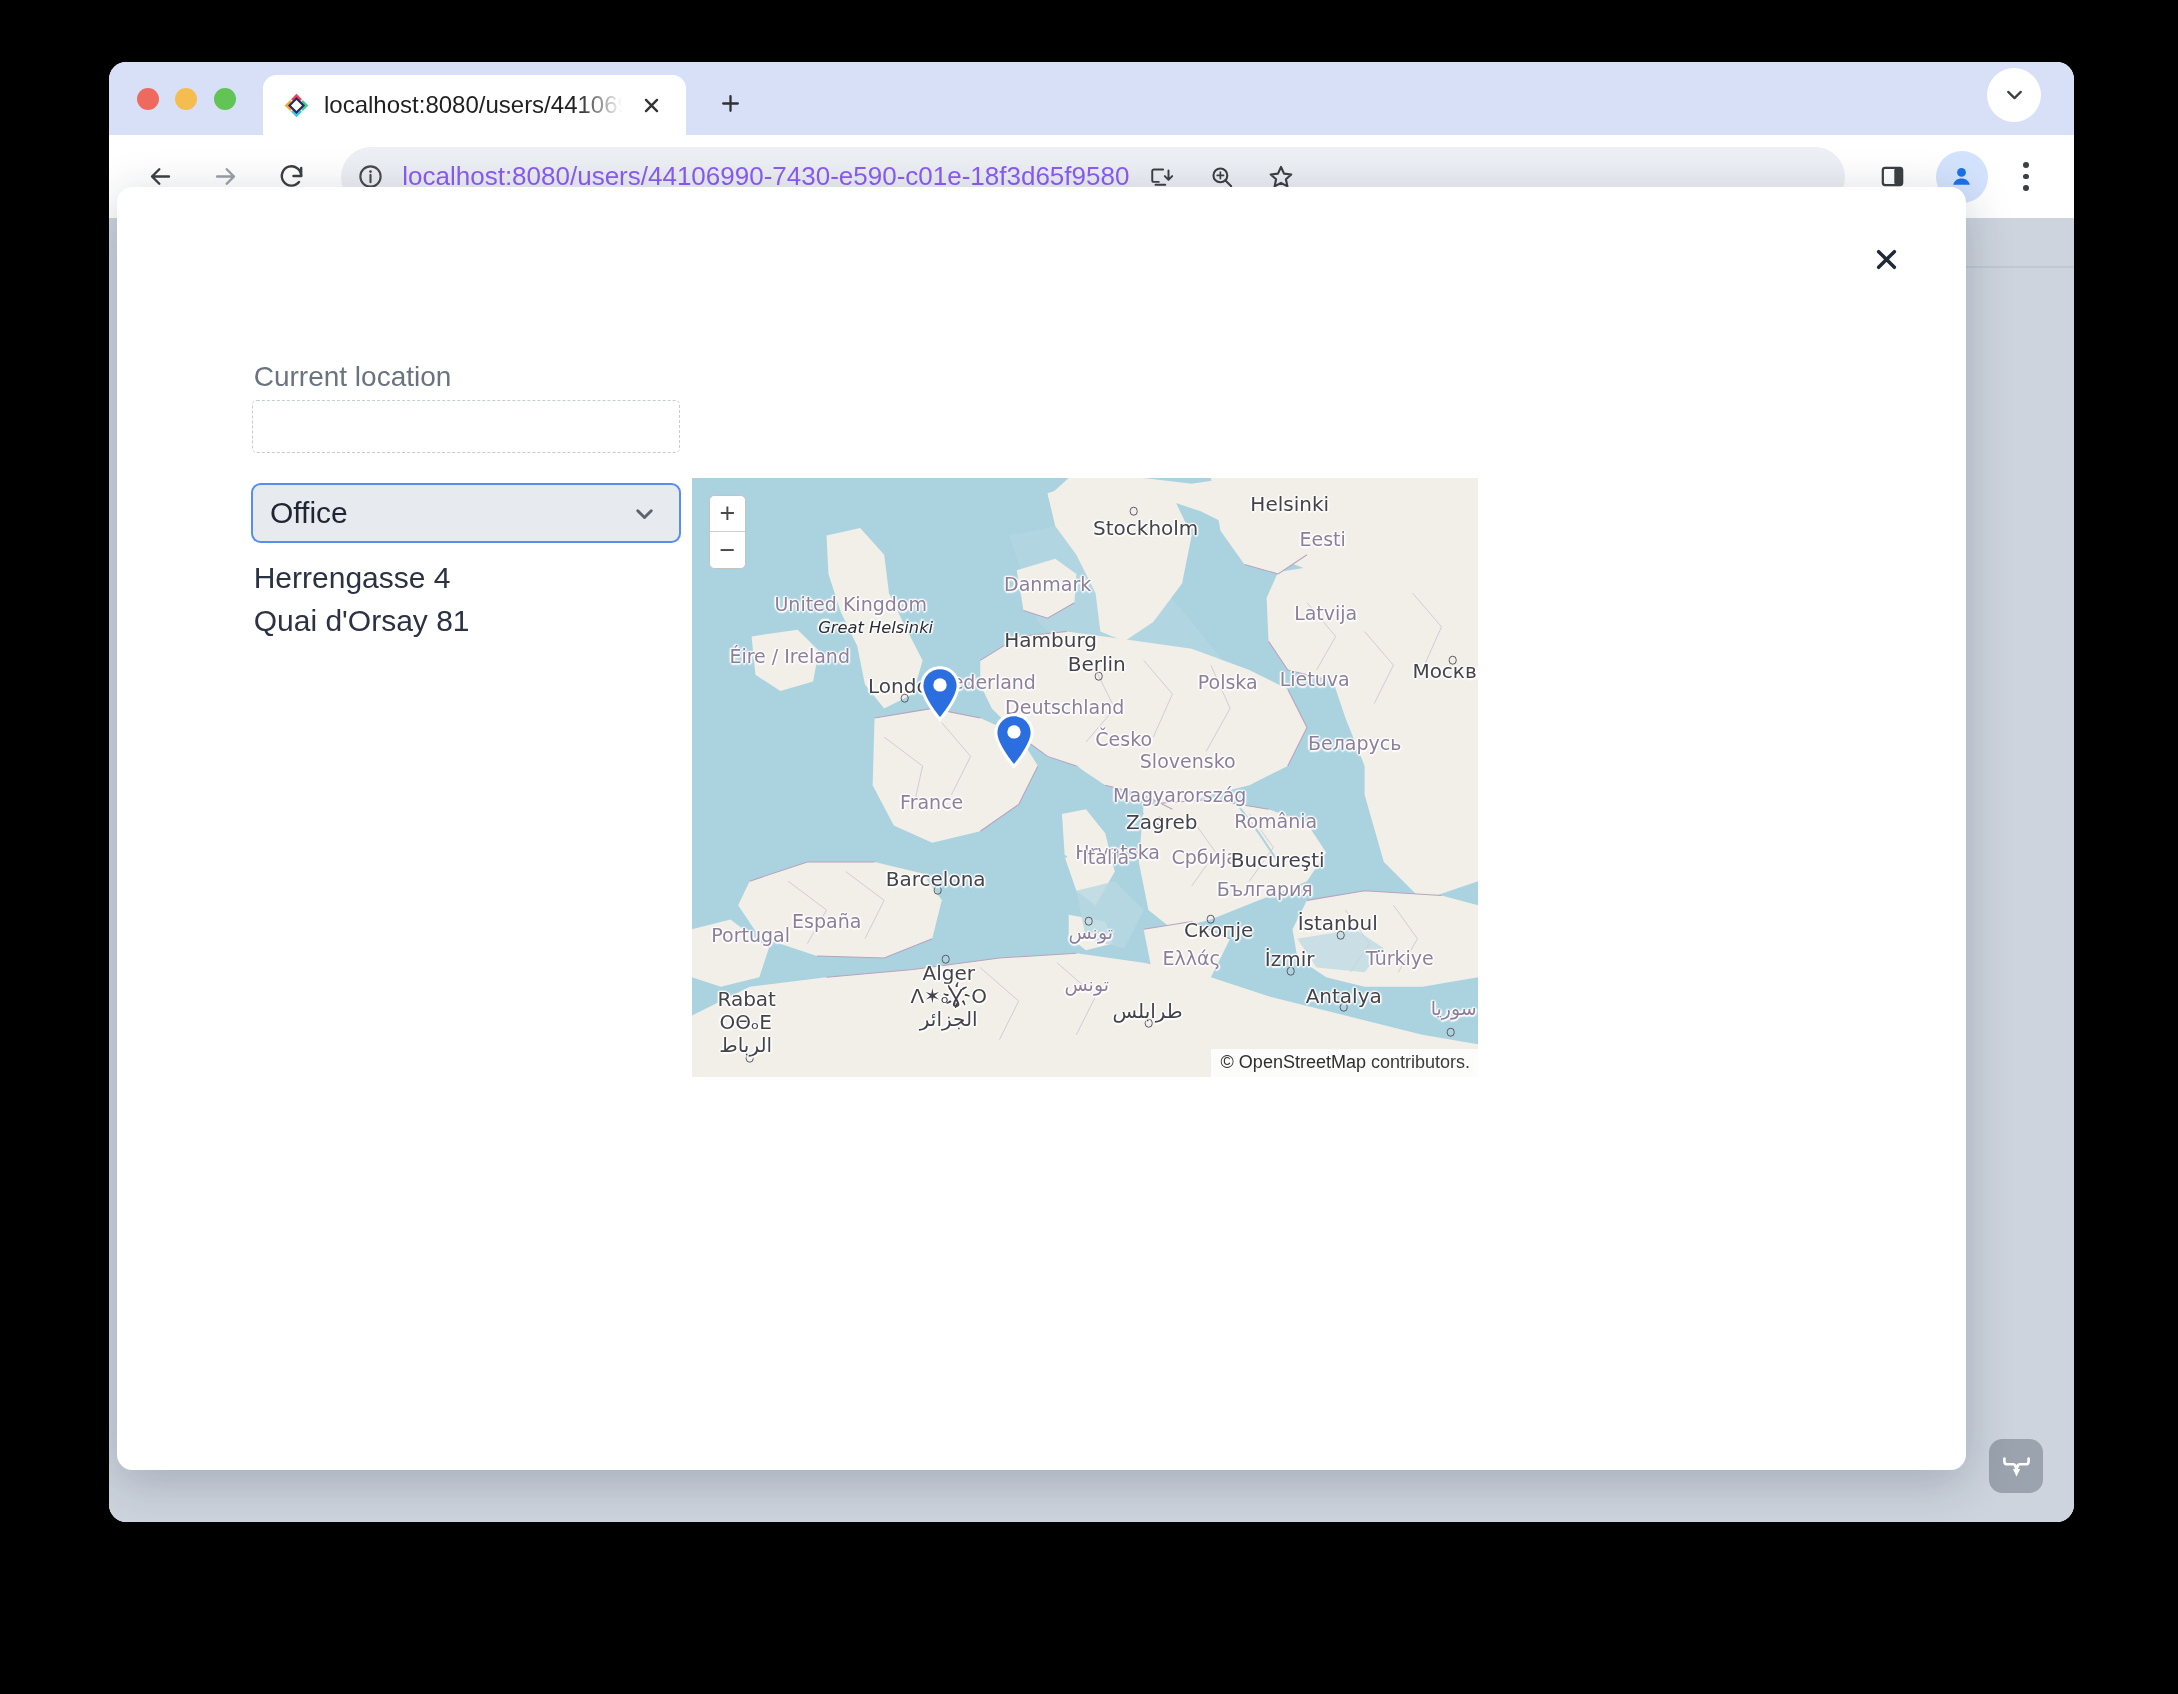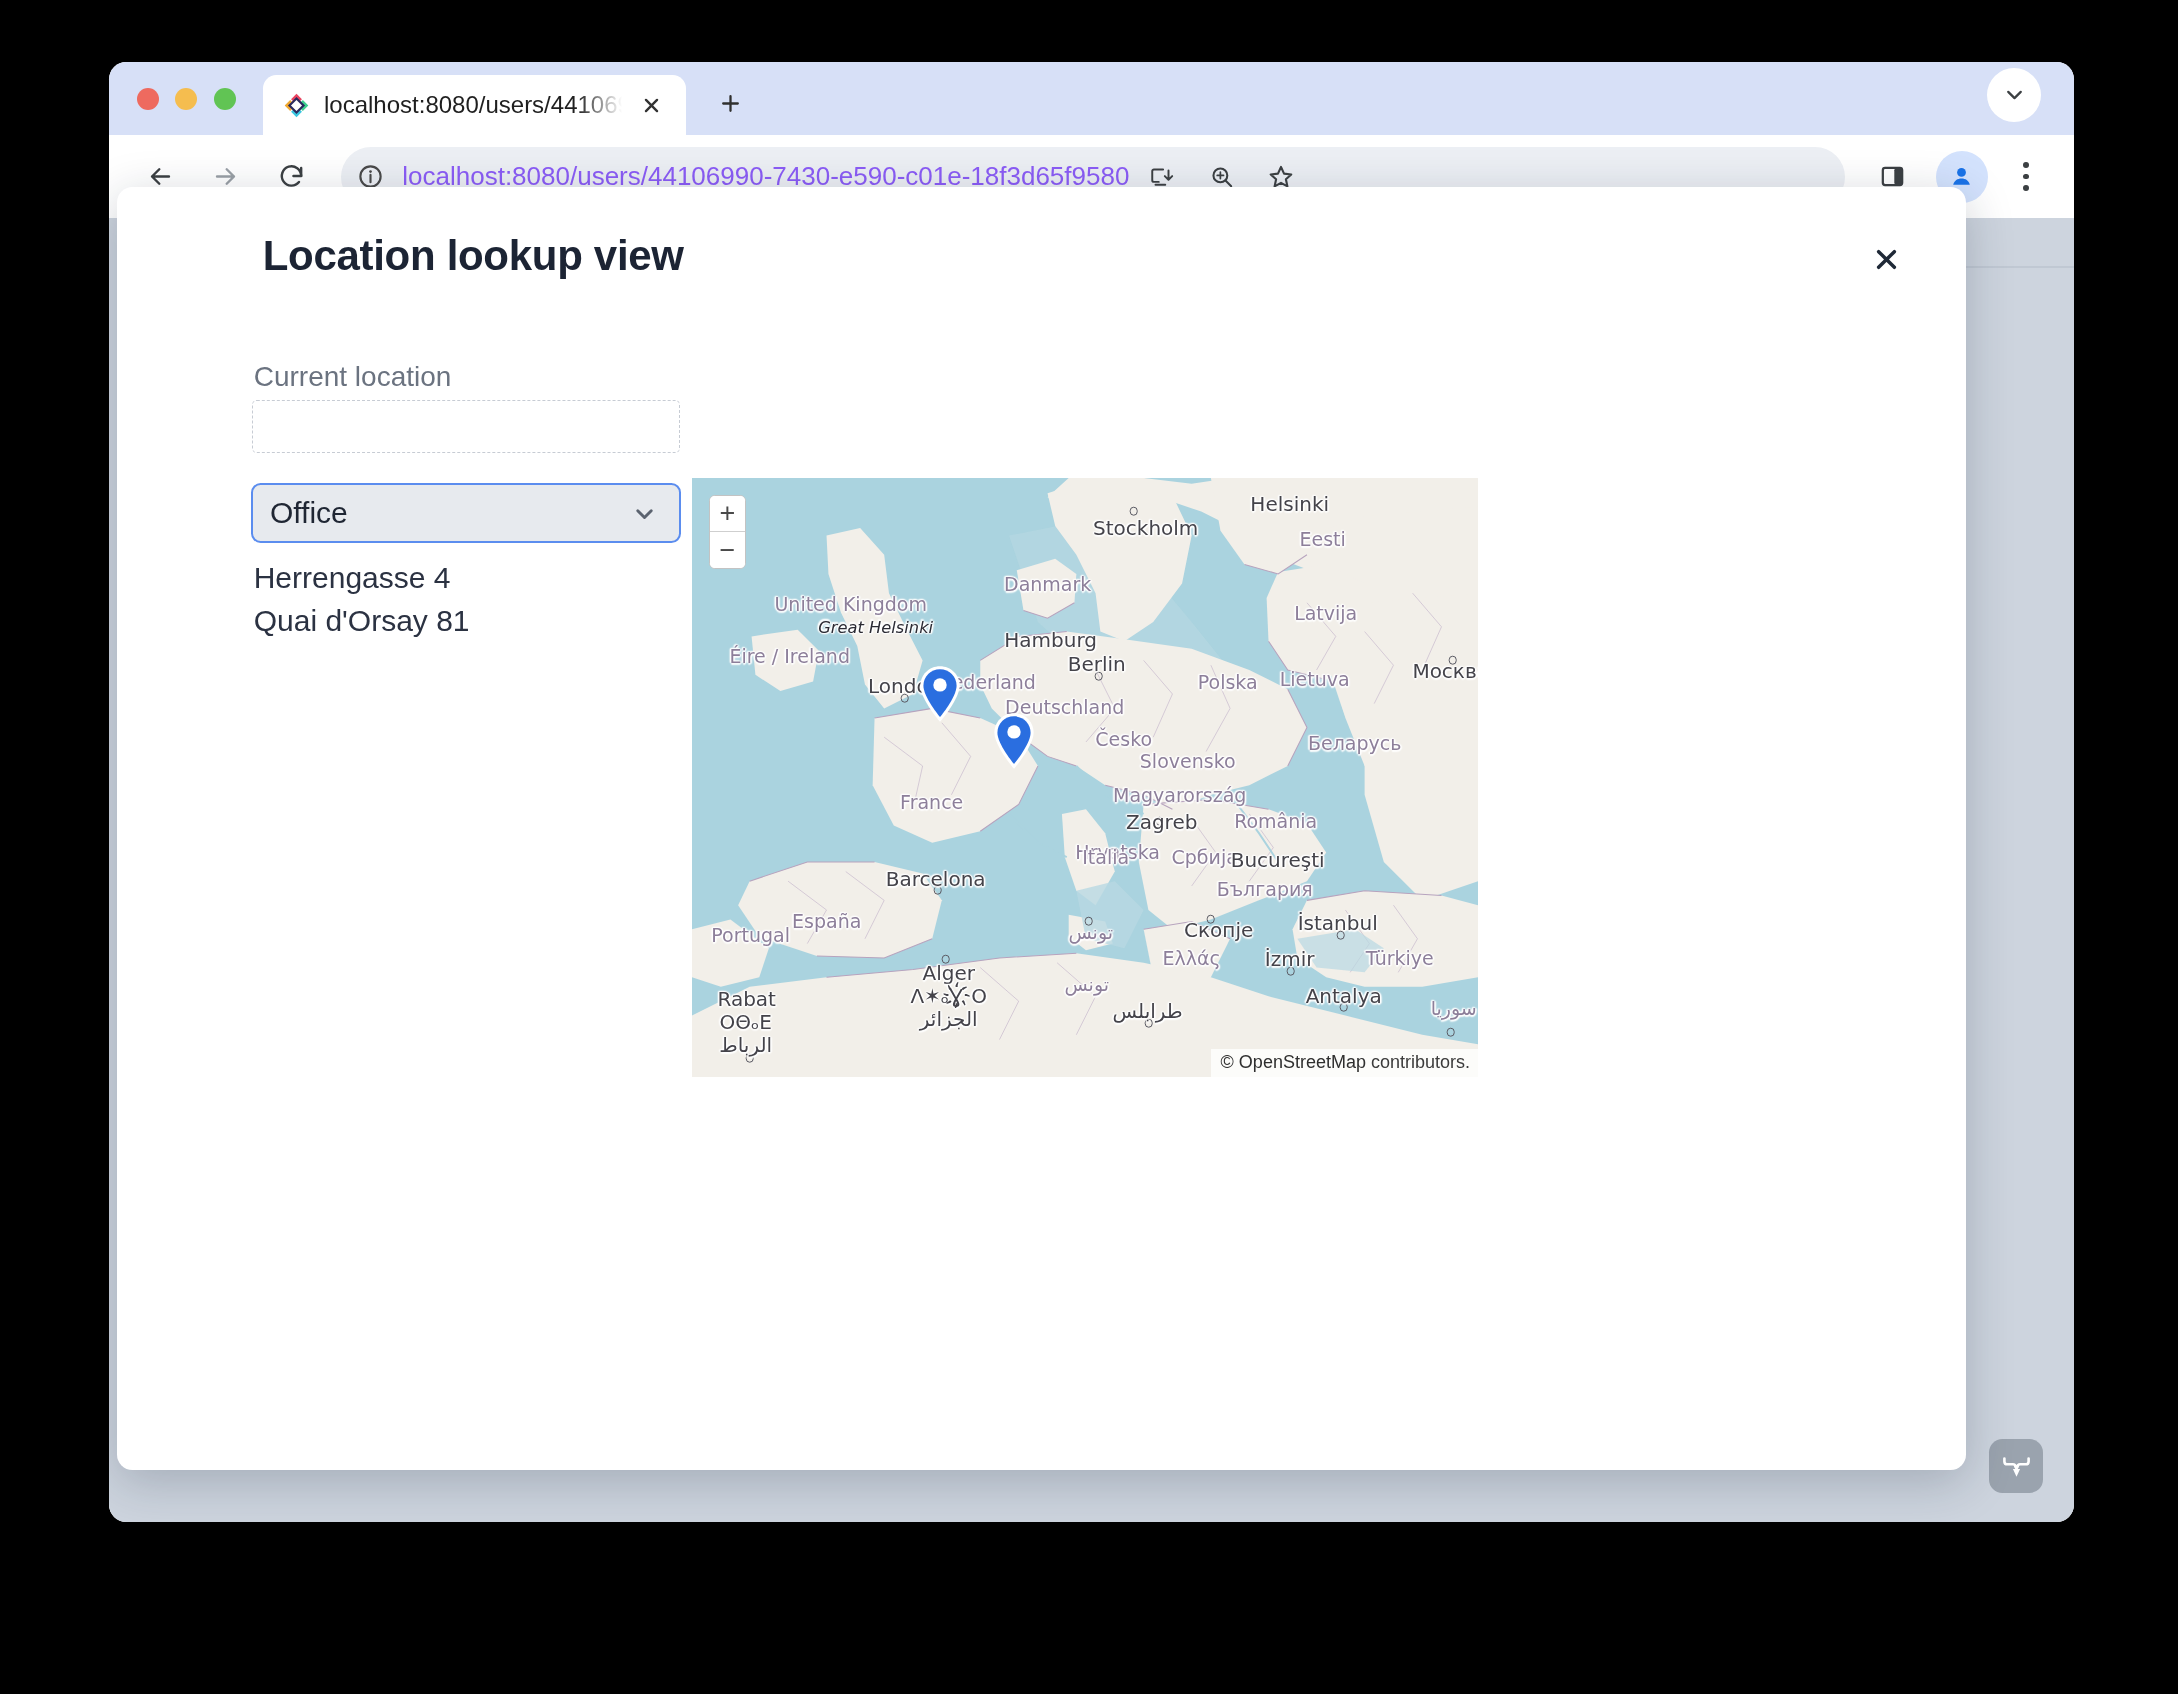--- a/index.html
+++ b/index.html
@@ -463,21 +463,20 @@
     <div class="page-badge">
       <svg viewBox="0 0 24 24" width="33" height="33">
         <path d="M3.2 6.2 V8.3 C3.2 9.6 4.1 10.4 5.4 10.4 H9.3 C10.5 10.4 11.2 11.1 11.2 12.1 L12 13.6 L12.8 12.1 C12.8 11.1 13.5 10.4 14.7 10.4 H18.6 C19.9 10.4 20.8 9.6 20.8 8.3 V6.2" fill="none" stroke="#fff" stroke-width="1.9" stroke-linecap="round" stroke-linejoin="round"></path>
         <path d="M9.4 13.9 H14.6 L12 19.4 Z" fill="#fff"></path>
       </svg>
     </div>
   </div>
 
   <div class="modal">
 
-    <div class="modal-title">Location lookup view</div>
 
     <div class="modal-close">
       <svg viewBox="0 0 24 24" width="29" height="29">
           <path d="M5.5 5.5 L18.5 18.5 M18.5 5.5 L5.5 18.5" stroke="#1f2937" stroke-width="2.9" stroke-linecap="round"></path>
         </svg>
     </div>
 
     <div class="field-label">Current location</div>
     <div class="current-location-input"></div>
 

